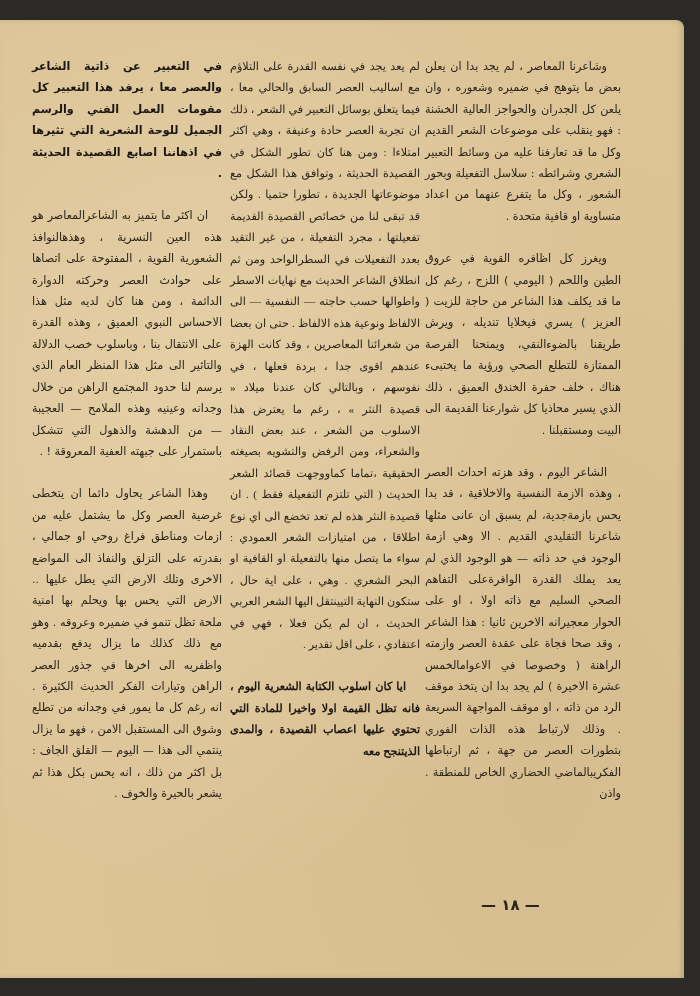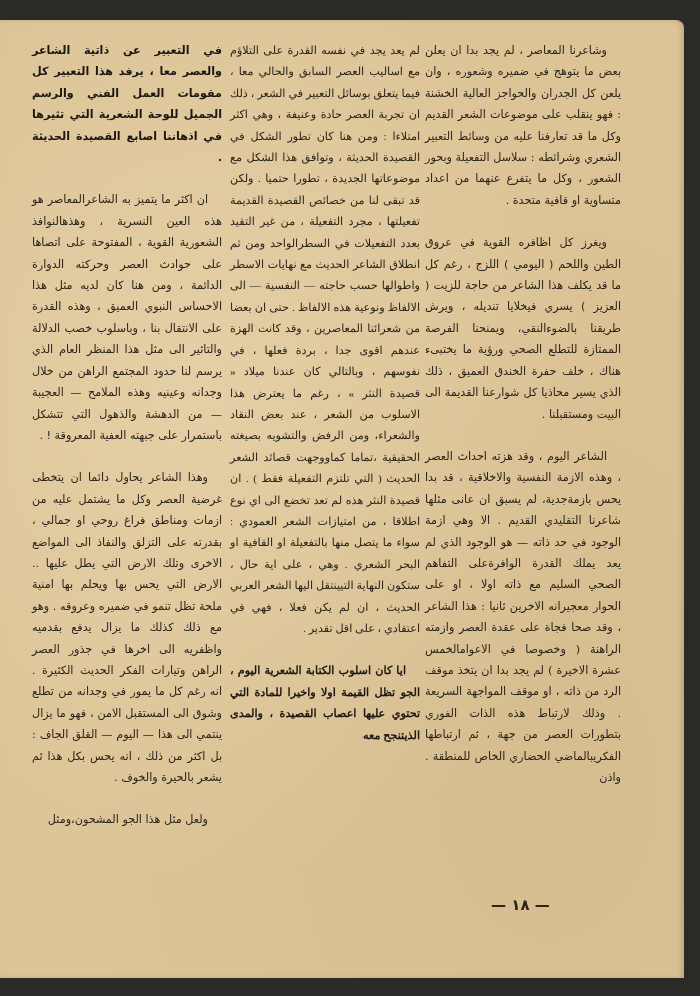--- a/index.html
+++ b/index.html
@@ -13,54 +13,53 @@
     position:absolute; left:0; top:20px;
     width:684px; height:958px;
     background:#dcc497;
     background-image:
       radial-gradient(ellipse at 30% 40%, rgba(255,240,210,0.25), transparent 60%),
       radial-gradient(ellipse at 80% 80%, rgba(180,150,100,0.15), transparent 60%);
     border-top-right-radius:8px;
     box-shadow: inset -3px 0 4px rgba(120,95,60,0.25);
   }
   .col {
-    position:absolute; top:20px;
+    position:absolute; top:36px;
     direction:rtl; text-align:justify;
     color:#2a241b;
     font-size:11.2px; line-height:21.4px;
   }
   .col p { margin:0 0 21px 0; text-indent:14px; }
   .col p.noindent { text-indent:0; }
   .col p.bold { font-weight:bold; color:#1c1712; }
   .col-right { left:425px; width:196px; }
   .col-mid { left:230px; width:190px;font-family:Liberation Serif, serif; }
   .col-left { left:32px; width:190px; }
   .page-number {
-    position:absolute; left:491px; top:876px;
+    position:absolute; left:481px; top:876px;
     font-size:15px; font-weight:bold; color:#2a241b;
     direction:rtl; letter-spacing:1px;text-align:right;
   }
 </style>
 </head>
 <body>
 
 <div class="page">
 
   <div class="col col-right">
     <p>وشاعرنا المعاصر ، لم يجد بدا ان يعلن بعض ما يتوهج في ضميره وشعوره ، وان يلعن كل الجدران والحواجز العالية الخشنة : فهو ينقلب على موضوعات الشعر القديم وكل ما قد تعارفنا عليه من وسائط التعبير الشعري وشرائطه : سلاسل التفعيلة وبحور الشعور ، وكل ما يتفرع عنهما من اعداد متساوية او قافية متحدة .</p>
     <p>ويغرز كل اظافره القوية في عروق الطين واللحم ( اليومي ) اللزج ، رغم كل ما قد يكلف هذا الشاعر من حاجة للزيت ( العزيز ) يسري فيخلايا تنديله ، ويرش طريقنا بالضوءالنقي، ويمنحنا الفرصة الممتازة للتطلع الصحي ورؤية ما يختبىء هناك ، خلف حفرة الخندق العميق ، ذلك الذي يسير محاذيا كل شوارعنا القديمة الى البيت ومستقبلنا .</p>
     <p>الشاعر اليوم ، وقد هزته احداث العصر ، وهذه الازمة النفسية والاخلاقية ، قد بدا يحس بازمةجدية، لم يسبق ان عانى مثلها شاعرنا التقليدي القديم . الا وهي ازمة الوجود في حد ذاته — هو الوجود الذي لم يعد يملك القدرة الوافرةعلى التفاهم الصحي السليم مع ذاته اولا ، او على الحوار معجيرانه الاخرين ثانيا : هذا الشاعر ، وقد صحا فجاة على عقدة العصر وازمته الراهنة ( وخصوصا في الاعوامالخمس عشرة الاخيرة ) لم يجد بدا ان يتخذ موقف الرد من ذاته ، او موقف المواجهة السريعة . وذلك لارتباط هذه الذات الفوري بتطورات العصر من جهة ، ثم ارتباطها الفكريبالماضي الحضاري الخاص للمنطقة . واذن</p>
   </div>
 
   <div class="col col-mid">
     <p class="noindent">لم يعد يجد في نفسه القدرة على التلاؤم مع اساليب العصر السابق والحالي معا ، فيما يتعلق بوسائل التعبير في الشعر ، ذلك ان تجربة العصر حادة وعنيفة ، وهي اكثر امتلاءا : ومن هنا كان تطور الشكل في القصيدة الحديثة ، وتوافق هذا الشكل مع موضوعاتها الجديدة ، تطورا حتميا . ولكن قد تبقى لنا من خصائص القصيدة القديمة تفعيلتها ، مجرد التفعيلة ، من غير التقيد بعدد التفعيلات في السطرالواحد ومن ثم انطلاق الشاعر الحديث مع نهايات الاسطر واطوالها حسب حاجته — النفسية — الى الالفاظ ونوعية هذه الالفاظ . حتى ان بعضا من شعرائنا المعاصرين ، وقد كانت الهزة عندهم اقوى جدا ، بردة فعلها ، في نفوسهم ، وبالتالي كان عندنا ميلاد « قصيدة النثر » ، رغم ما يعترض هذا الاسلوب من الشعر ، عند بعض النقاد والشعراء، ومن الرفض والتشويه بصيغته الحقيقية ،تماما كماووجهت قصائد الشعر الحديث ( التي تلتزم التفعيلة فقط ) . ان قصيدة النثر هذه لم تعد تخضع الى اي نوع اطلاقا ، من امتيازات الشعر العمودي : سواء ما يتصل منها بالتفعيلة او القافية او البحر الشعري . وهي ، على اية حال ، ستكون النهاية التيينتقل اليها الشعر العربي الحديث ، ان لم يكن فعلا ، فهي في اعتقادي ، على اقل تقدير .</p>
-    <p class="bold">ايا كان اسلوب الكتابة الشعرية اليوم ، الجو تظل القيمة اولا واخيرا للمادة التي تحتوي عليها اعصاب القصيدة ، والمدى الذيتنجح معه</p>
+    <p class="bold">ايا كان اسلوب الكتابة الشعرية اليوم ، فانه تظل القيمة اولا واخيرا للمادة التي تحتوي عليها اعصاب القصيدة ، والمدى الذيتنجح معه</p>
   </div>
 
   <div class="col col-left">
     <p class="bold noindent">في التعبير عن ذاتية الشاعر والعصر معا ، يرفد هذا التعبير كل مقومات العمل الفني والرسم الجميل للوحة الشعرية التي تثيرها في اذهاننا اصابع القصيدة الحديثة .</p>
     <p>ان اكثر ما يتميز به الشاعرالمعاصر هو هذه العين النسرية ، وهذهالنوافذ الشعورية القوية ، المفتوحة على اتصاها على حوادث العصر وحركته الدوارة الدائمة ، ومن هنا كان لديه مثل هذا الاحساس النبوي العميق ، وهذه القدرة على الانتقال بنا ، وباسلوب خصب الدلالة والتاثير الى مثل هذا المنظر العام الذي يرسم لنا حدود المجتمع الراهن من خلال وجدانه وعينيه وهذه الملامح — العجيبة — من الدهشة والذهول التي تتشكل باستمرار على جبهته العفية المعروقة ! .</p>
     <p>وهذا الشاعر يحاول دائما ان يتخطى غرضية العصر وكل ما يشتمل عليه من ازمات ومناطق فراغ روحي او جمالي ، بقدرته على التزلق والنفاذ الى المواضع الاخرى وتلك الارض التي يطل عليها .. الارض التي يحس بها ويحلم بها امنية ملحة تظل تنمو في ضميره وعروقه . وهو مع ذلك كذلك ما يزال يدفع بقدميه واظفريه الى اخرها في جذور العصر الراهن وتيارات الفكر الحديث الكثيرة . انه رغم كل ما يمور في وجدانه من تطلع وشوق الى المستقبل الامن ، فهو ما يزال ينتمي الى هذا — اليوم — القلق الجاف : بل اكثر من ذلك ، انه يحس بكل هذا ثم يشعر بالحيرة والخوف .</p>
-    <p>ولعل مثل هذا الجو المشحون،ومثل</p>
   </div>
 
   <div class="page-number">— ١٨ —</div>
 </div>
 
 </body></html>

